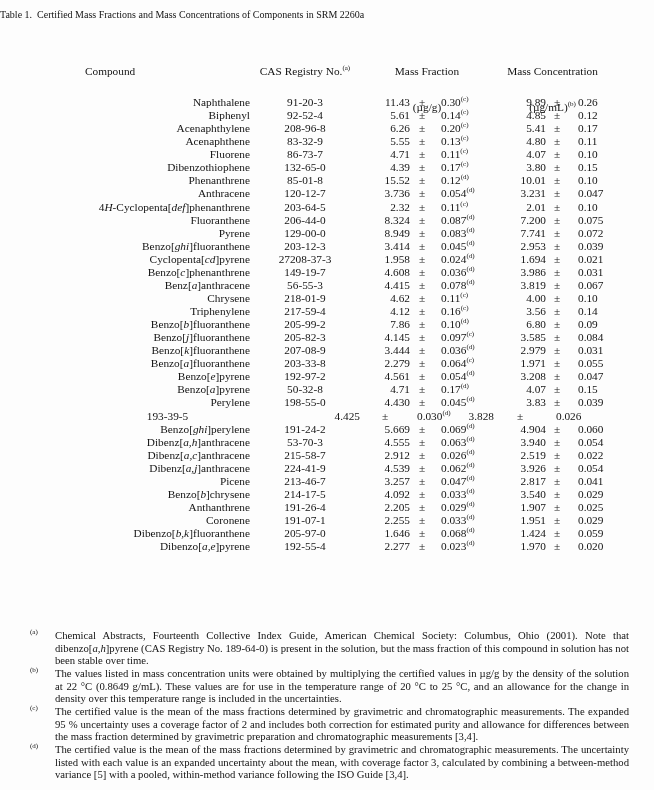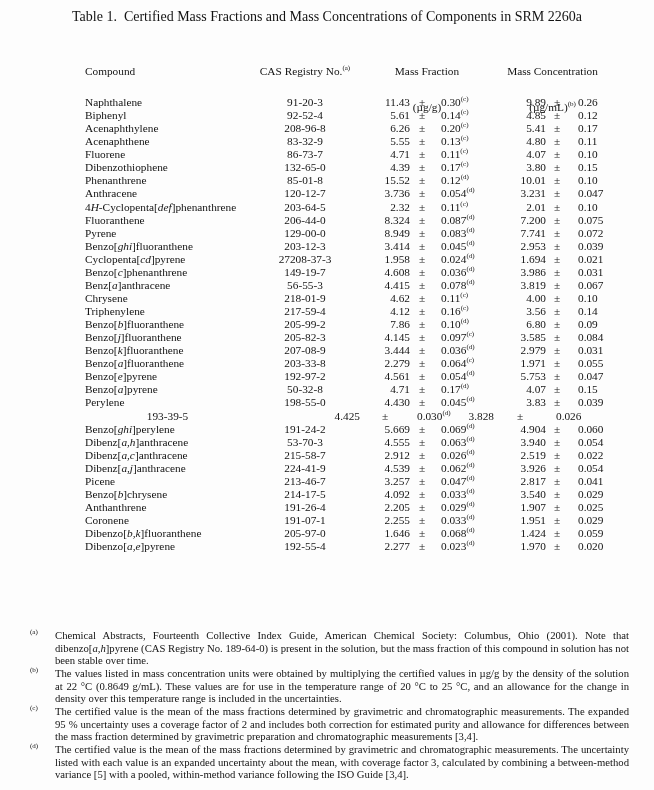--- a/index.html
+++ b/index.html
@@ -7,38 +7,38 @@
     position:relative;
     width:654px;height:790px;
     background:#fdfdfd;
     font-family:"Liberation Serif","DejaVu Serif",serif;
     color:#131313;
     overflow:hidden;
     margin:0 auto;
   }
   .title{
     position:absolute;top:9px;left:0;width:654px;
-    text-align:center;font-size:14px;white-space:pre;
+    font-size:10px;white-space:pre;
   }
   .thead,.tunits{
     position:absolute;left:85px;
     display:grid;grid-template-columns:165px 110px 134px 117px;
     font-size:11.3px;white-space:nowrap;margin-top:24px;
   }
   .thead{top:41px;}
   .tunits{top:77px;}
   .hc{text-align:center;}
   .hl{text-align:left;}
   .rows{position:absolute;left:85px;top:96px;font-size:11.3px;}
   .trow{
     display:grid;
     grid-template-columns:165px 110px 50px 24px 60px 52px 22px 45px;
     line-height:13.07px;height:13.07px;white-space:nowrap;
   }
-  .c-name{text-align:left;}
+  .c-name{text-align:right;}
   .c-cas{text-align:center;}
   .c-num{text-align:right;}
   .c-pm{text-align:center;}
   .c-unc{padding-left:7px;}
   .c-unc2{padding-left:10px;}
   sup{font-size:7px;vertical-align:super;line-height:0;letter-spacing:0;}
   .footnotes{
     position:absolute;left:30px;top:629px;width:599px;
     font-size:10.7px;line-height:12.65px;text-align:justify;
   }
@@ -277,21 +277,21 @@
         <div class="c-num">1.971</div>
         <div class="c-pm">±</div>
         <div class="c-unc2">0.055</div>
       </div>
       <div class="trow">
         <div class="c-name">Benzo[<i>e</i>]pyrene</div>
         <div class="c-cas">192-97-2</div>
         <div class="c-num">4.561</div>
         <div class="c-pm">±</div>
         <div class="c-unc">0.054<sup>(d)</sup></div>
-        <div class="c-num">5.753</div>
+        <div class="c-num">3.208</div>
         <div class="c-pm">±</div>
         <div class="c-unc2">0.047</div>
       </div>
       <div class="trow">
         <div class="c-name">Benzo[<i>a</i>]pyrene</div>
         <div class="c-cas">50-32-8</div>
         <div class="c-num">4.71</div>
         <div class="c-pm">±</div>
         <div class="c-unc">0.17<sup>(d)</sup></div>
         <div class="c-num">4.07</div>

